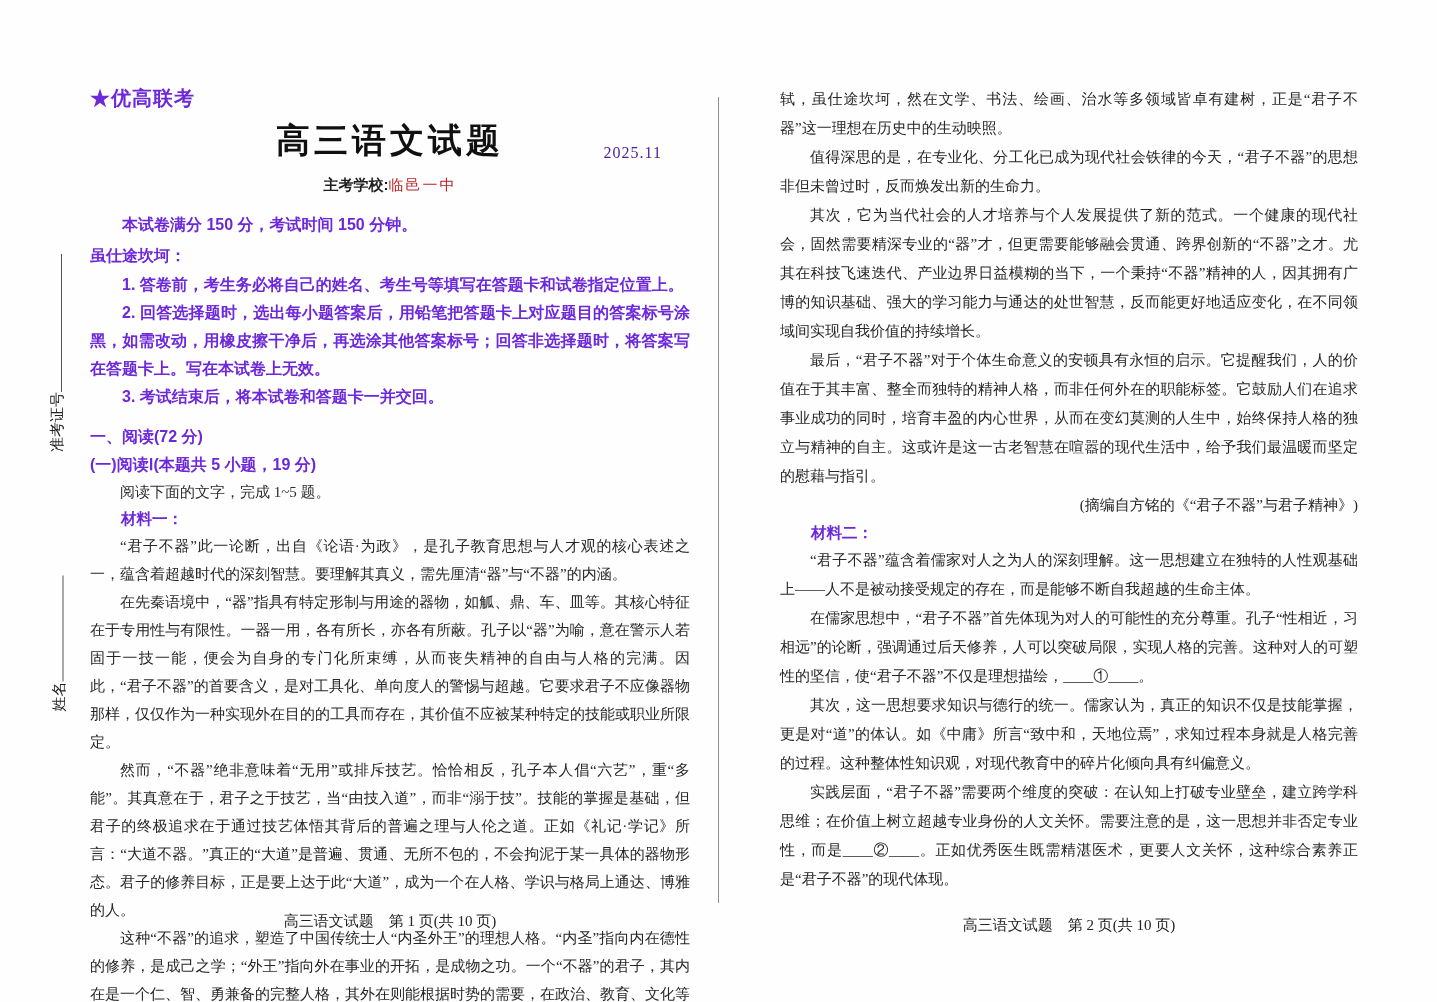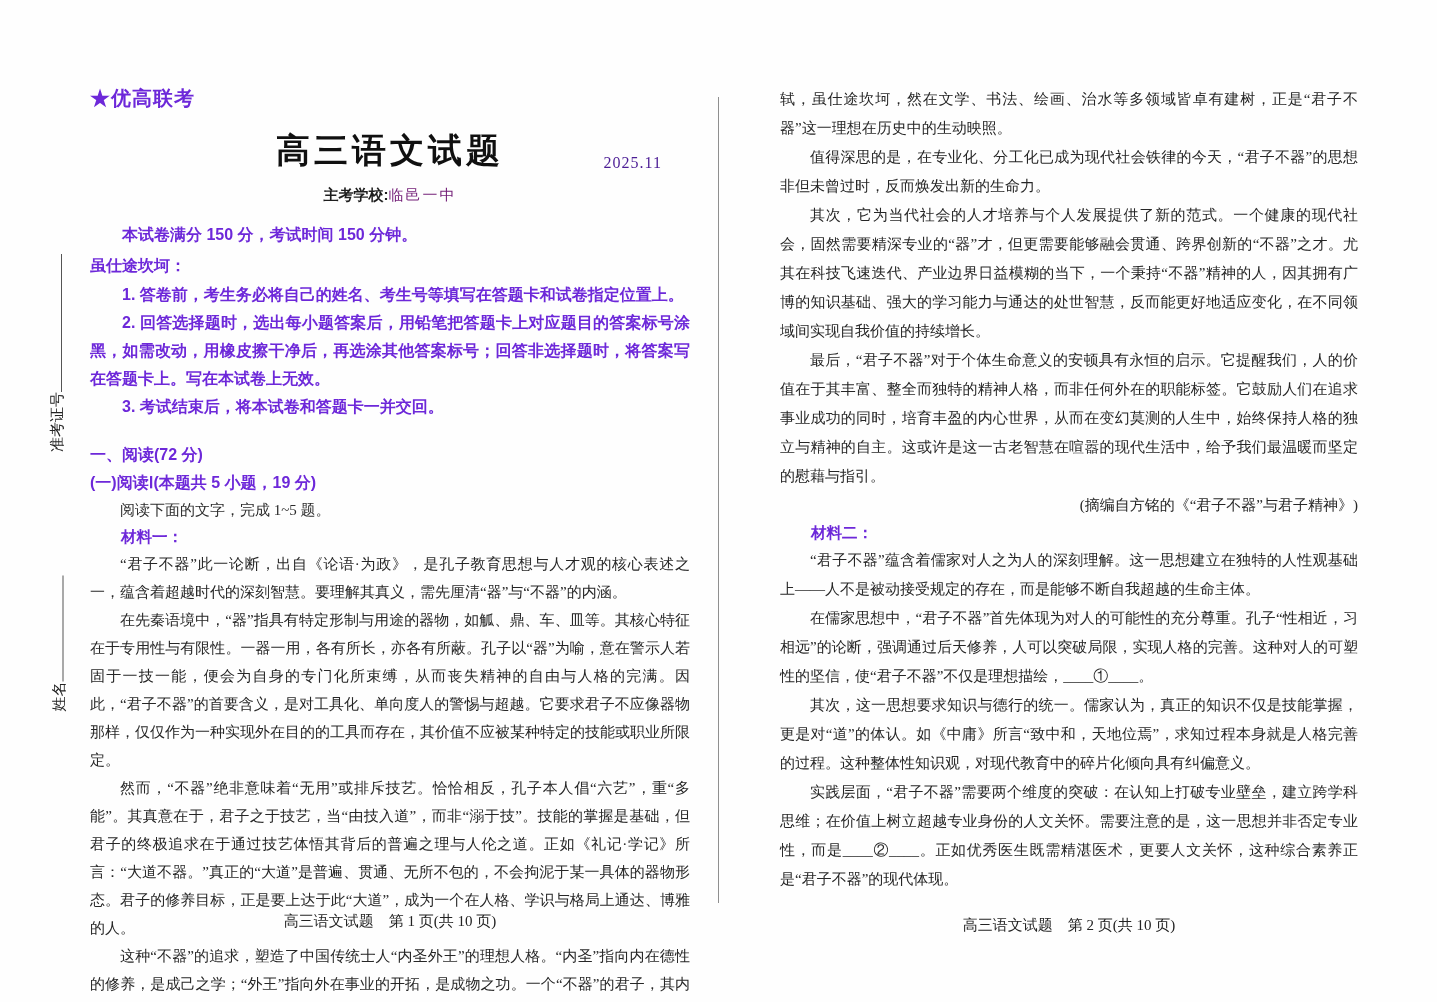--- a/index.html
+++ b/index.html
@@ -43,33 +43,33 @@
 
   
   .page-col { position: absolute; top: 85px; }
   #page1 { left: 90px;  width: 600px; }
   #page2 { left: 780px; width: 578px; }
 
   .gothic { font-family: "Liberation Sans", sans-serif; font-weight: bold; color: #6d28d9; }
 
   .brand { font-size: 20px; letter-spacing: 1px; }
 
-  .title-row { position: relative; text-align: center; margin-top: 16px; height: 44px; }
+  .title-row { position: relative; text-align: center; margin-top: 6px; height: 44px; }
   .exam-title { font-size: 34px; font-weight: bold; font-family: "Liberation Serif", serif; letter-spacing: 4px; color: #101010; }
   .exam-date { position: absolute; right: 28px; bottom: 0; font-size: 16px; font-weight: normal; font-family: "Liberation Serif", serif; color: #4c1d95; letter-spacing: 1px; }
 
   .school-row { text-align: center; margin-top: 14px; font-size: 15px; }
   .school-row .label { font-family: "Liberation Sans", sans-serif; font-weight: bold; }
-  .school-row .value { font-family: Liberation Mono, monospace; color: #701a75; letter-spacing: 2px; }
+  .school-row .value { font-family: Liberation Mono, monospace; color: #b91c1c; letter-spacing: 2px; }
 
   .exam-info { margin-top: 16px; font-size: 16px; text-indent: 2em; line-height: 28px; }
   .notice-title { font-size: 16px; line-height: 30px; margin-top: 2px; }
   .notice-item { font-size: 16px; line-height: 28px; text-indent: 2em; text-align: justify; }
 
-  .section-h { margin-top: 20px; font-size: 16px; line-height: 28px; }
+  .section-h { margin-top: 12px; font-size: 16px; line-height: 28px; }
   .subsection-h { font-size: 16px; line-height: 28px; }
 
   .kai-line { font-size: 15px; line-height: 27px; text-indent: 2em; color: #2b2b2b; }
   .mat-label { font-size: 15.5px; line-height: 26px; text-indent: 2em; }
 
   .body-para {
     font-size: 15px;
     line-height: 28px;
     text-indent: 2em;
     text-align: justify;

